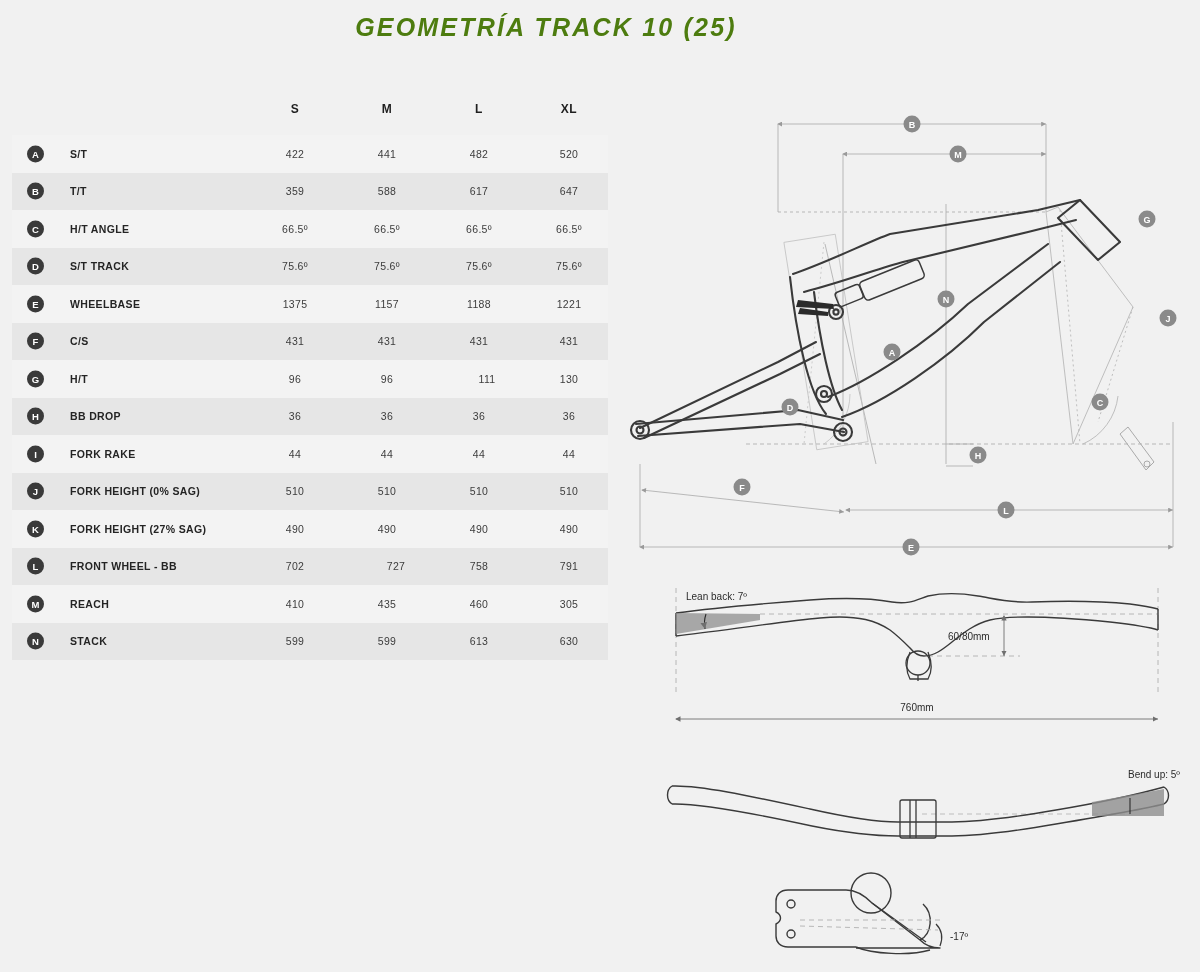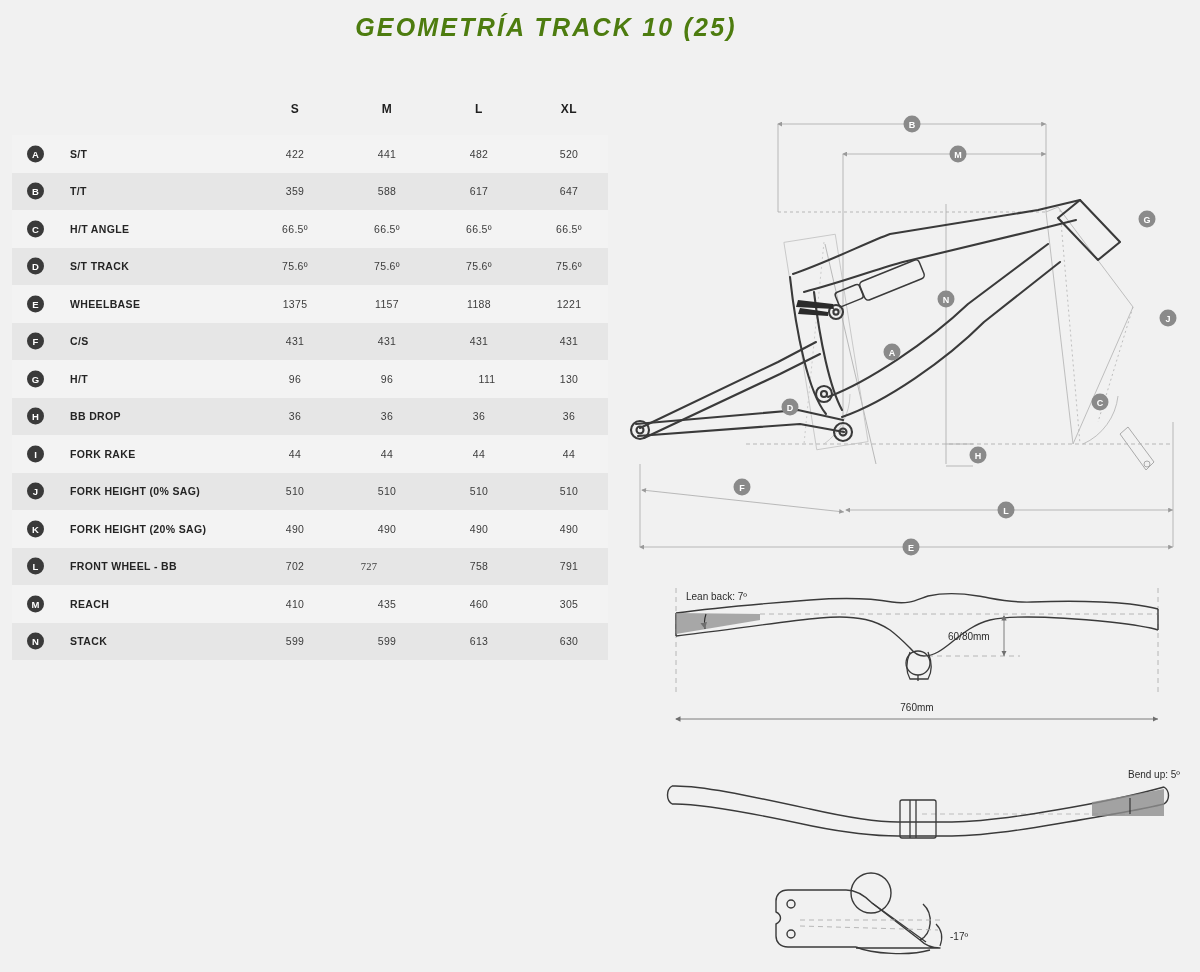--- a/index.html
+++ b/index.html
@@ -152,31 +152,31 @@
       <div class="row odd">
         <div class="badge">J</div>
         <div class="rlabel">FORK HEIGHT (0% SAG)</div>
         <div class="vcell" style="left: 283px;">510</div>
         <div class="vcell" style="left: 375px;">510</div>
         <div class="vcell" style="left: 467px;">510</div>
         <div class="vcell" style="left: 557px;">510</div>
       </div>
       <div class="row even">
         <div class="badge">K</div>
-        <div class="rlabel">FORK HEIGHT (20% SAG)</div>
+        <div class="rlabel">FORK HEIGHT (27% SAG)</div>
         <div class="vcell" style="left: 283px;">490</div>
         <div class="vcell" style="left: 375px;">490</div>
         <div class="vcell" style="left: 467px;">490</div>
         <div class="vcell" style="left: 557px;">490</div>
       </div>
       <div class="row odd">
         <div class="badge">L</div>
         <div class="rlabel">FRONT WHEEL - BB</div>
         <div class="vcell" style="left: 283px;">702</div>
-        <div class="vcell" style="left: 357px; font-family: Liberation Serif, serif;">727</div>
+        <div class="vcell" style="left: 384px;">727</div>
         <div class="vcell" style="left: 467px;">758</div>
         <div class="vcell" style="left: 557px;">791</div>
       </div>
       <div class="row even">
         <div class="badge">M</div>
         <div class="rlabel">REACH</div>
         <div class="vcell" style="left: 283px;">410</div>
         <div class="vcell" style="left: 375px;">435</div>
         <div class="vcell" style="left: 467px;">460</div>
         <div class="vcell" style="left: 557px;">305</div>

